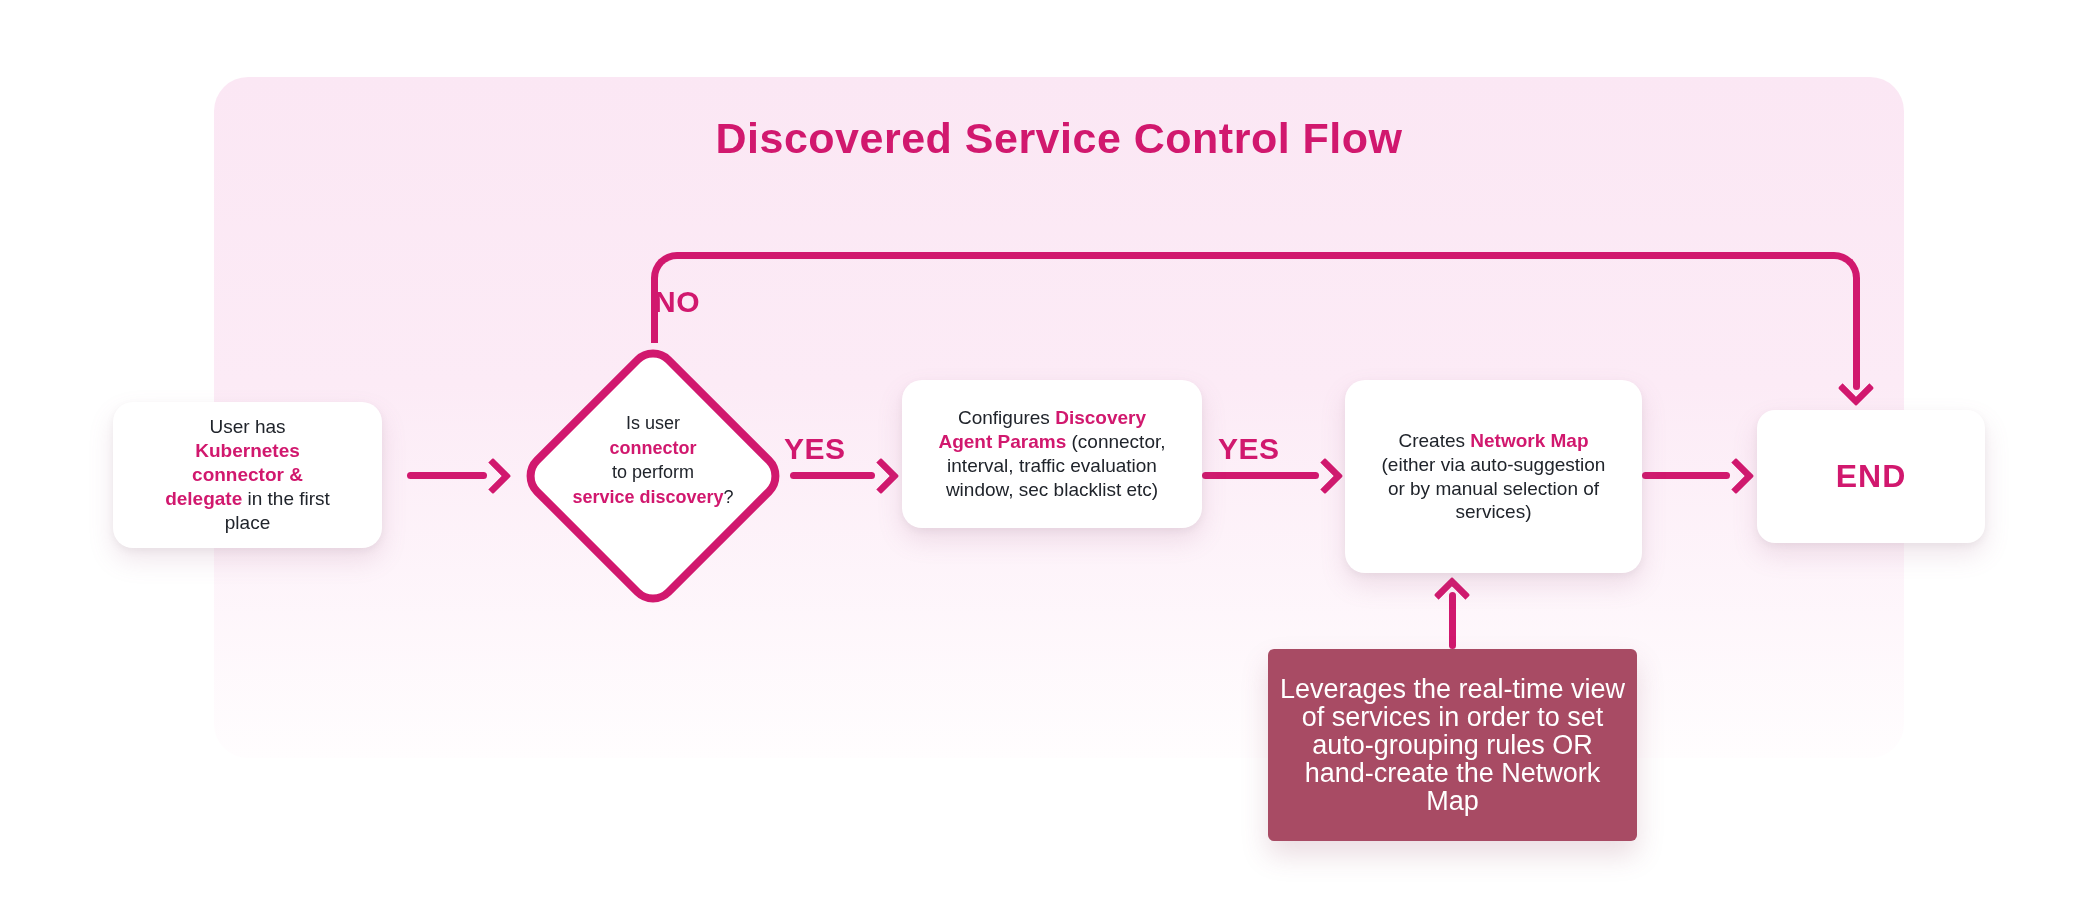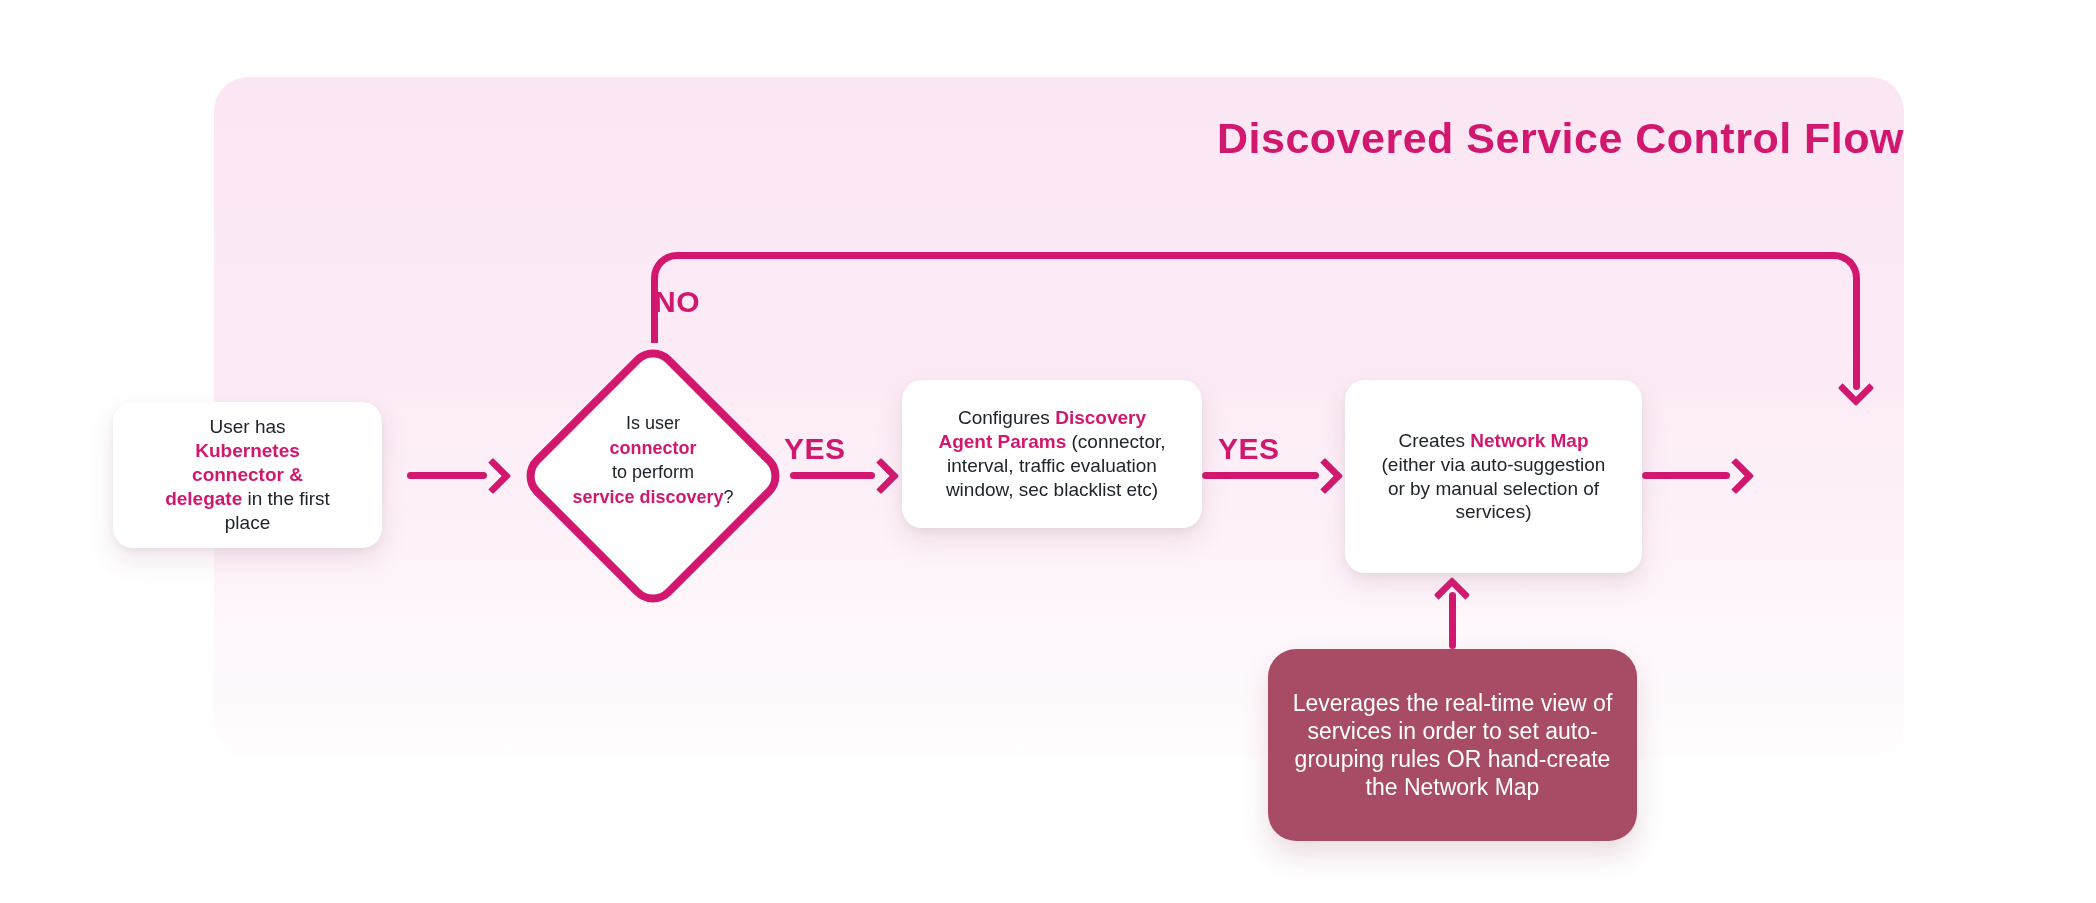--- a/index.html
+++ b/index.html
@@ -17,21 +17,21 @@
 
   
   .panel{
     position:absolute;left:214px;top:77px;width:1690px;height:681px;
     border-radius:34px;
     background:linear-gradient(180deg,var(--panel-pink) 0%,#fcebf6 45%,var(--panel-fade) 100%);
   }
 
   .title{
     position:absolute;left:214px;top:114px;width:1690px;
-    text-align:right;font-size:43px;font-weight:800;letter-spacing:.5px;
+    text-align:center;font-size:43px;font-weight:800;letter-spacing:.5px;
     color:var(--accent);
   }
 
   
   .hline,.vline{position:absolute;background:var(--accent);border-radius:4px;}
   .hline{height:7px;}
   .vline{width:7px;}
 
   .no-path{
     position:absolute;left:651px;top:252px;width:1209px;height:91px;
@@ -74,23 +74,23 @@
     transform:rotate(45deg);z-index:2;
     box-shadow:0 0 0 0 rgba(0,0,0,0);
   }
   .diamond-text{
     position:absolute;left:533px;top:411px;width:240px;z-index:3;
     text-align:center;color:var(--text-dark);font-size:18px;line-height:24.5px;
   }
 
   .note-box{
     position:absolute;left:1268px;top:649px;width:369px;height:192px;
-    background:var(--note-maroon);border-radius:28px;z-index:3;
+    background:var(--note-maroon);border-radius:6px;z-index:3;
     display:flex;align-items:center;justify-content:center;text-align:center;
-    color:#ffffff;font-size:23px;line-height:28px;padding:0 10px;
+    color:#ffffff;font-size:27px;line-height:28px;padding:0 10px;
     box-shadow:0 14px 28px rgba(140,60,90,.18);
   }
 </style>
 </head>
 <body>
 
 <div class="stage">
 
   <div class="panel"></div>
 
@@ -131,18 +131,21 @@
   </div>
 
   <div class="node node-configure">
     <p><span>Configures </span><span class="hl">Discovery Agent Params</span><span> (connector, interval, traffic evaluation window, sec blacklist etc)</span></p>
   </div>
 
   <div class="node node-map">
     <p><span>Creates </span><span class="hl">Network Map</span><span> (either via auto-suggestion or by manual selection of services)</span></p>
   </div>
 
+  <div class="node node-end">
+    <p>END</p>
+  </div>
 
   <div class="note-box">
     <p>Leverages the real-time view of services in order to set auto-grouping rules OR hand-create the Network Map</p>
   </div>
 
 </div>
 
 </body></html>

